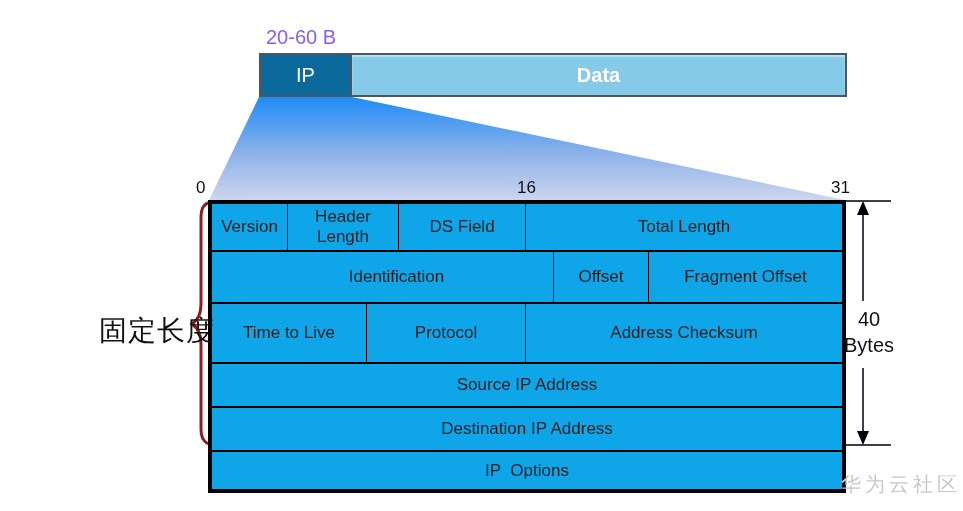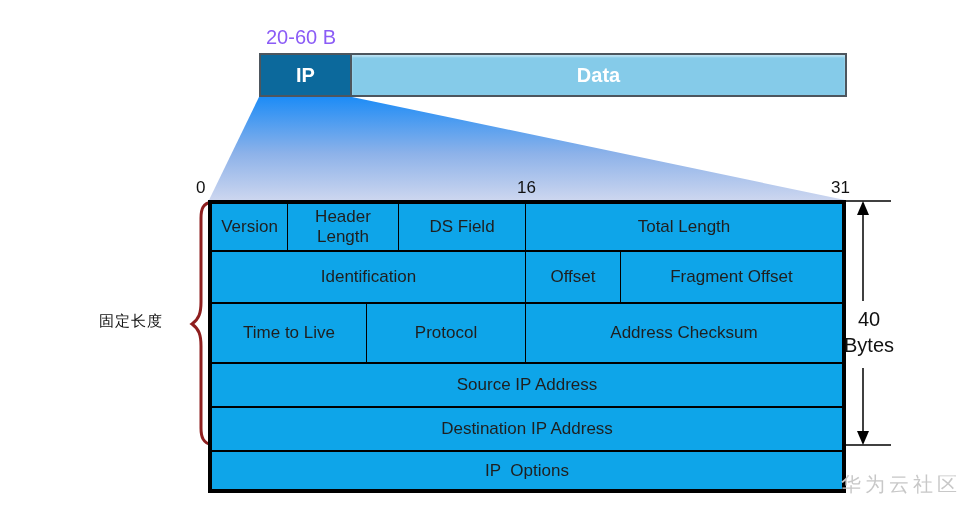--- a/index.html
+++ b/index.html
@@ -10,48 +10,48 @@
   .overlay{position:absolute;left:0;top:0;width:963px;height:511px;}
   .size-label{
     position:absolute;left:266px;top:26px;font-size:20px;color:#8b5cf6;
   }
   .bar{
     position:absolute;left:259px;top:53px;width:588px;height:44px;
     box-sizing:border-box;border:2px solid #4d565e;display:flex;
   }
   .bar-ip{
     width:91px;box-sizing:border-box;border-right:2px solid #4d565e;
-    background:#0c699c;color:#fff;font-size:20px;font-weight:700;
+    background:#0c699c;color:#fff;font-size:20px;font-weight:400;
     display:flex;align-items:center;justify-content:center;
   }
   .bar-data{
     flex:1;background:#85cbe9;color:#fff;font-size:20px;font-weight:600;
     display:flex;align-items:center;justify-content:center;
     box-shadow:inset 0 2px 2px rgba(255,255,255,.45);
   }
   .bit-label{position:absolute;top:178px;font-size:17px;color:#111;}
   .bit-0{left:196px;}
   .bit-16{left:517px;}
   .bit-31{left:831px;}
   .htable{
     position:absolute;left:208px;top:200px;width:638px;height:293px;
     box-sizing:border-box;border:4px solid #000;background:#0ea5e9;
     display:flex;flex-direction:column;
   }
   .t-row{display:flex;box-sizing:border-box;border-bottom:2px solid #000;}
   .t-row:last-child{border-bottom:none;flex:1;}
-  .r1{height:48px;} .r2{height:52px;} .r3{height:60px;} .r4{height:44px;} .r5{height:44px;}
+  .r1{height:48px;} .r2{height:52px;padding-left:28px;} .r3{height:60px;} .r4{height:44px;} .r5{height:44px;}
   .t-cell{
     box-sizing:border-box;border-right:1.5px solid #000;
     display:flex;align-items:center;justify-content:center;
     font-size:17px;text-align:center;white-space:pre-wrap;line-height:1.15;
   }
   .t-cell:last-child{border-right:none;flex:1;}
   .fixed-length-label{
-    position:absolute;left:99px;top:312px;font-size:15px;color:#111;letter-spacing:1px;
+    position:absolute;left:99px;top:312px;font-size:28px;color:#111;letter-spacing:1px;
   }
   .bytes-label{
     position:absolute;left:836px;top:306px;width:66px;text-align:center;
     font-size:20px;line-height:26px;color:#111;background:transparent;
   }
   .watermark{
     position:absolute;left:841px;top:471px;font-size:20px;letter-spacing:4px;
     color:#c8c8c8;white-space:nowrap;
   }
 </style>

